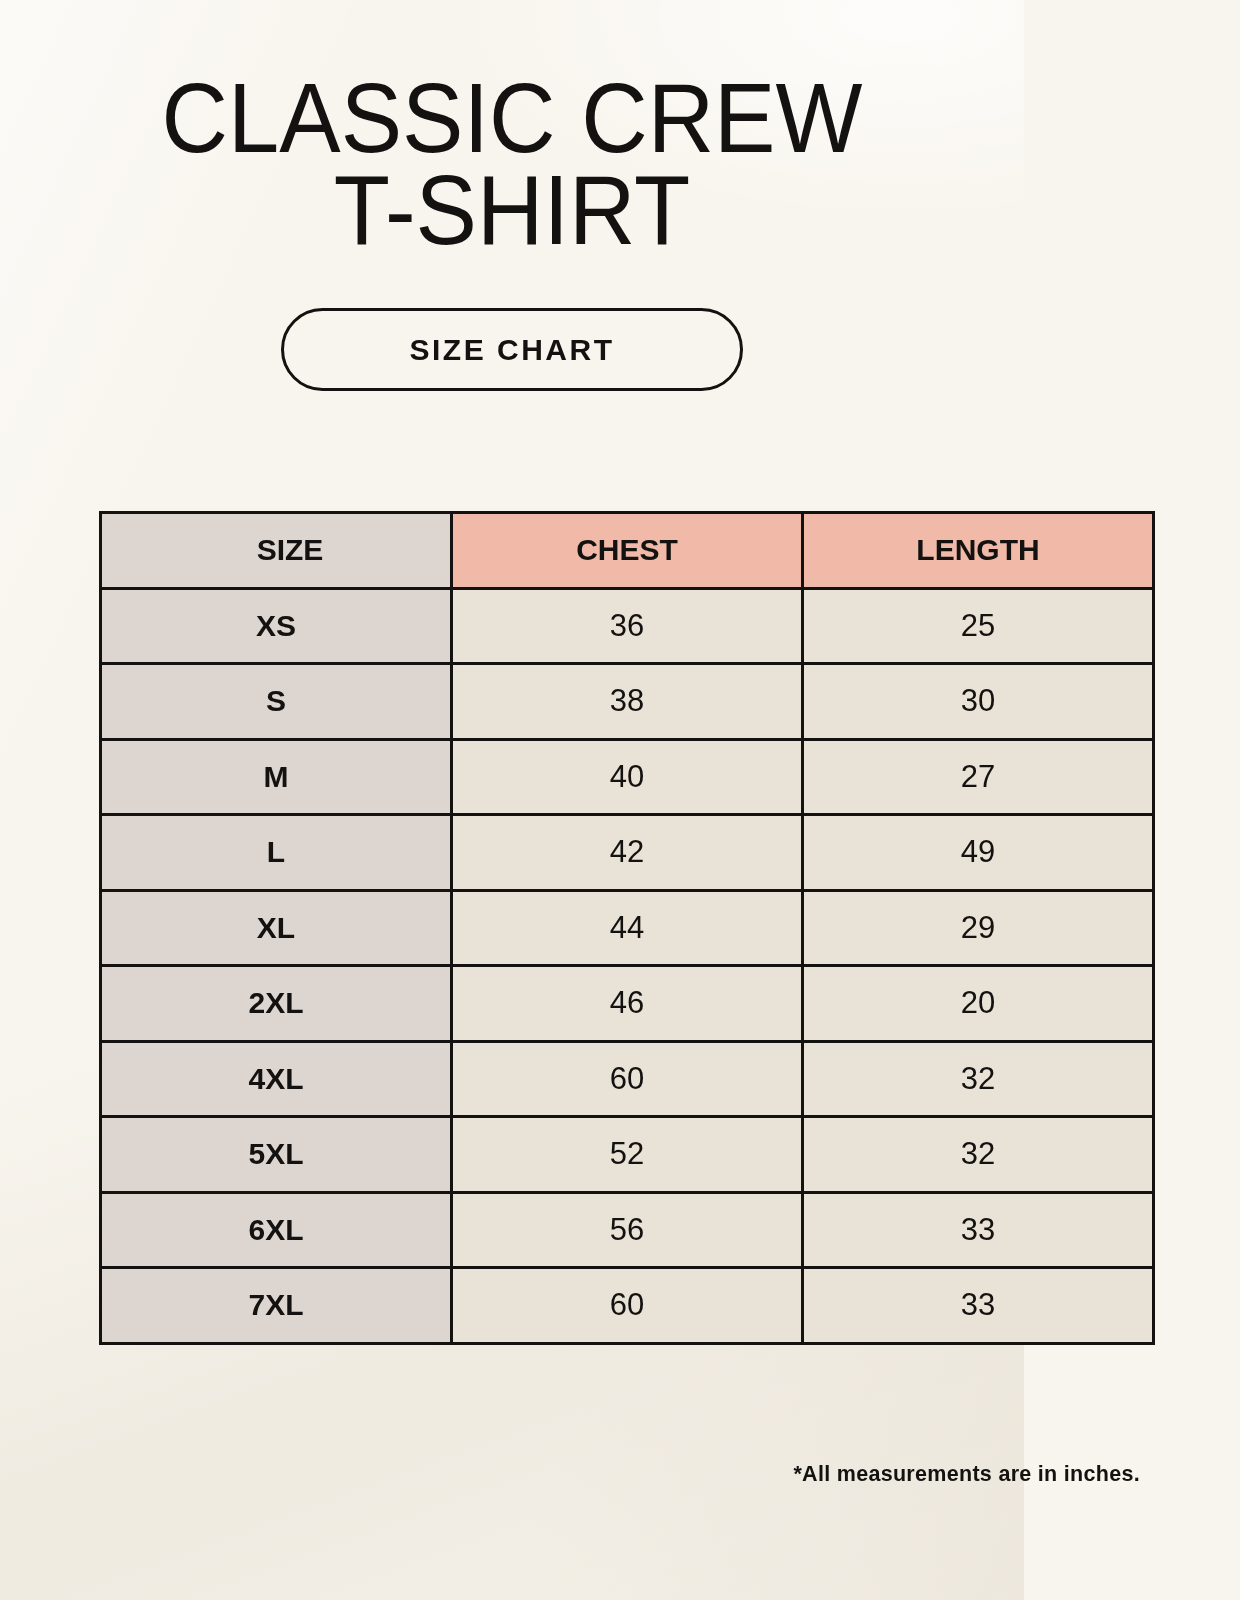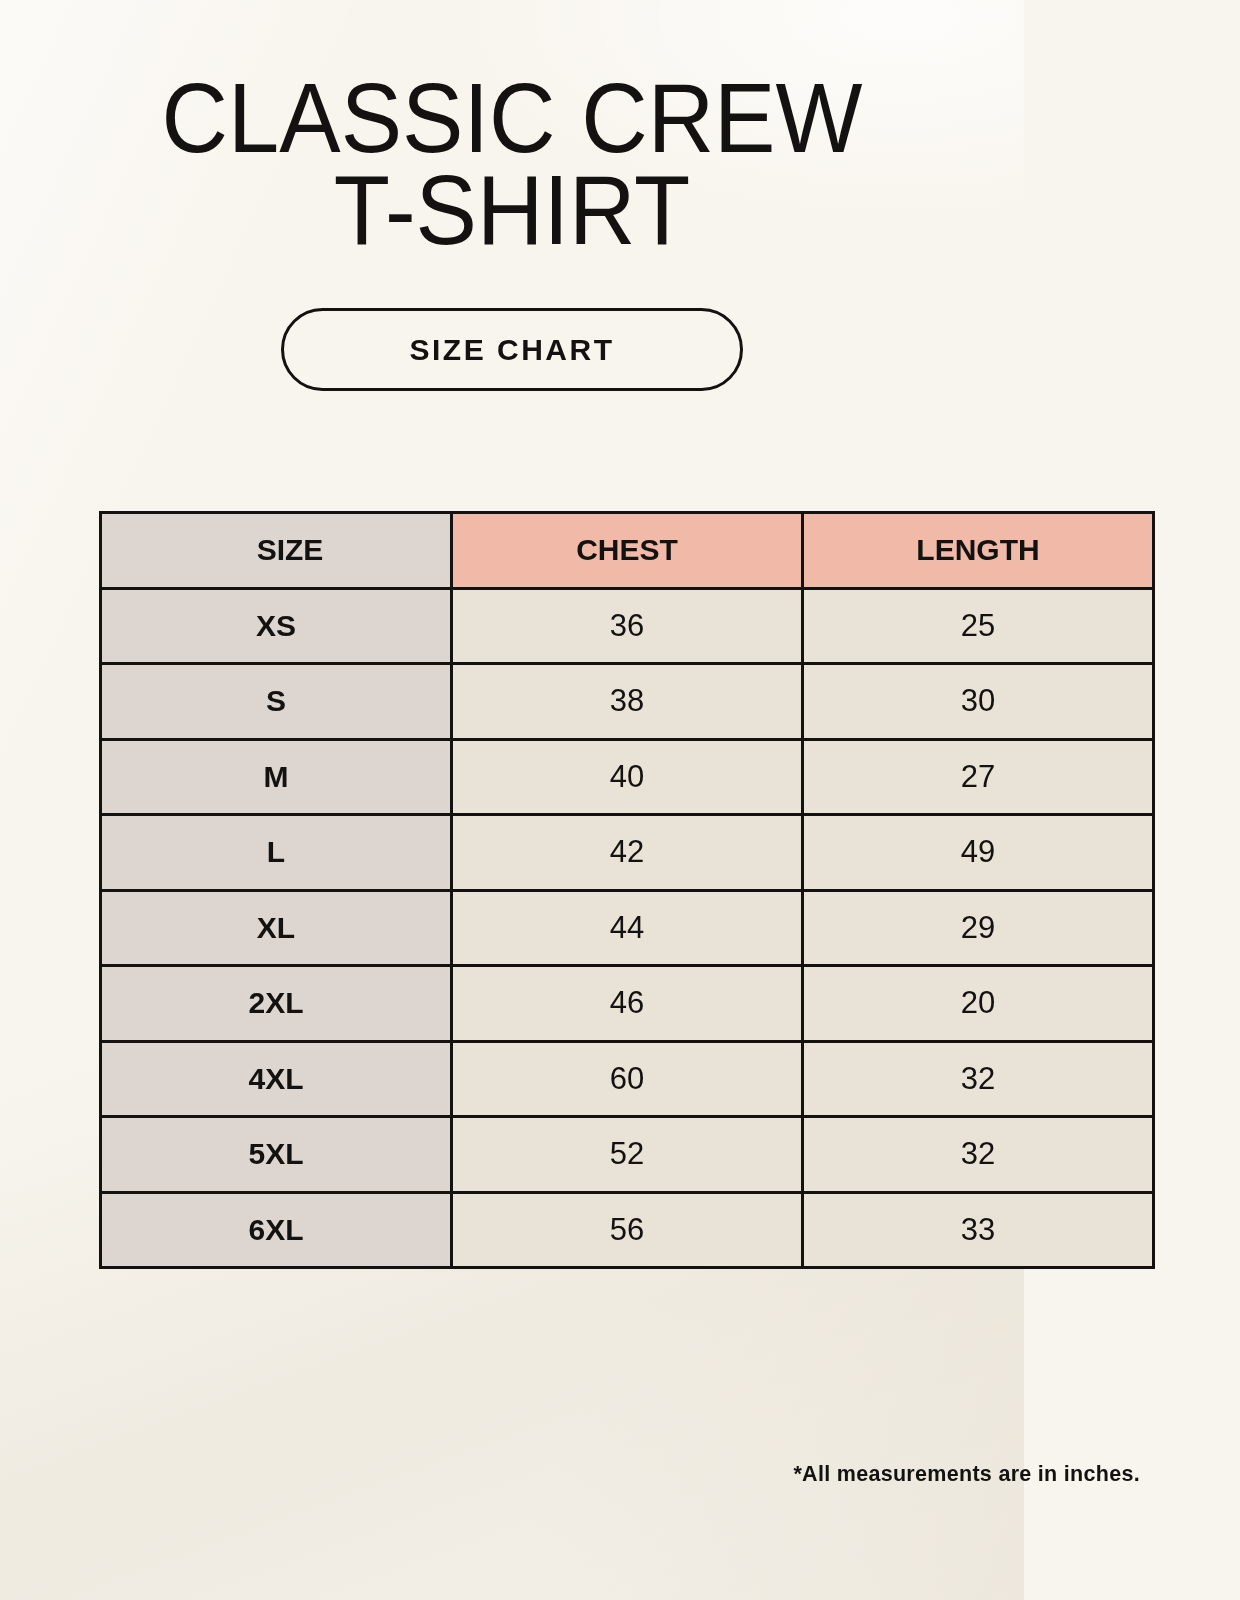--- a/index.html
+++ b/index.html
@@ -155,18 +155,23 @@
         <tr>
           <td class="size-col">5XL</td>
           <td class="data-col">52</td>
           <td class="data-col">32</td>
         </tr>
         <tr>
           <td class="size-col">6XL</td>
           <td class="data-col">56</td>
           <td class="data-col">33</td>
         </tr>
+        <tr>
+          <td class="size-col">7XL</td>
+          <td class="data-col">60</td>
+          <td class="data-col">33</td>
+        </tr>
       </tbody>
   </table>
 
   <div class="footnote">*All measurements are in inches.</div>
 
 </div>
 
 </body></html>

